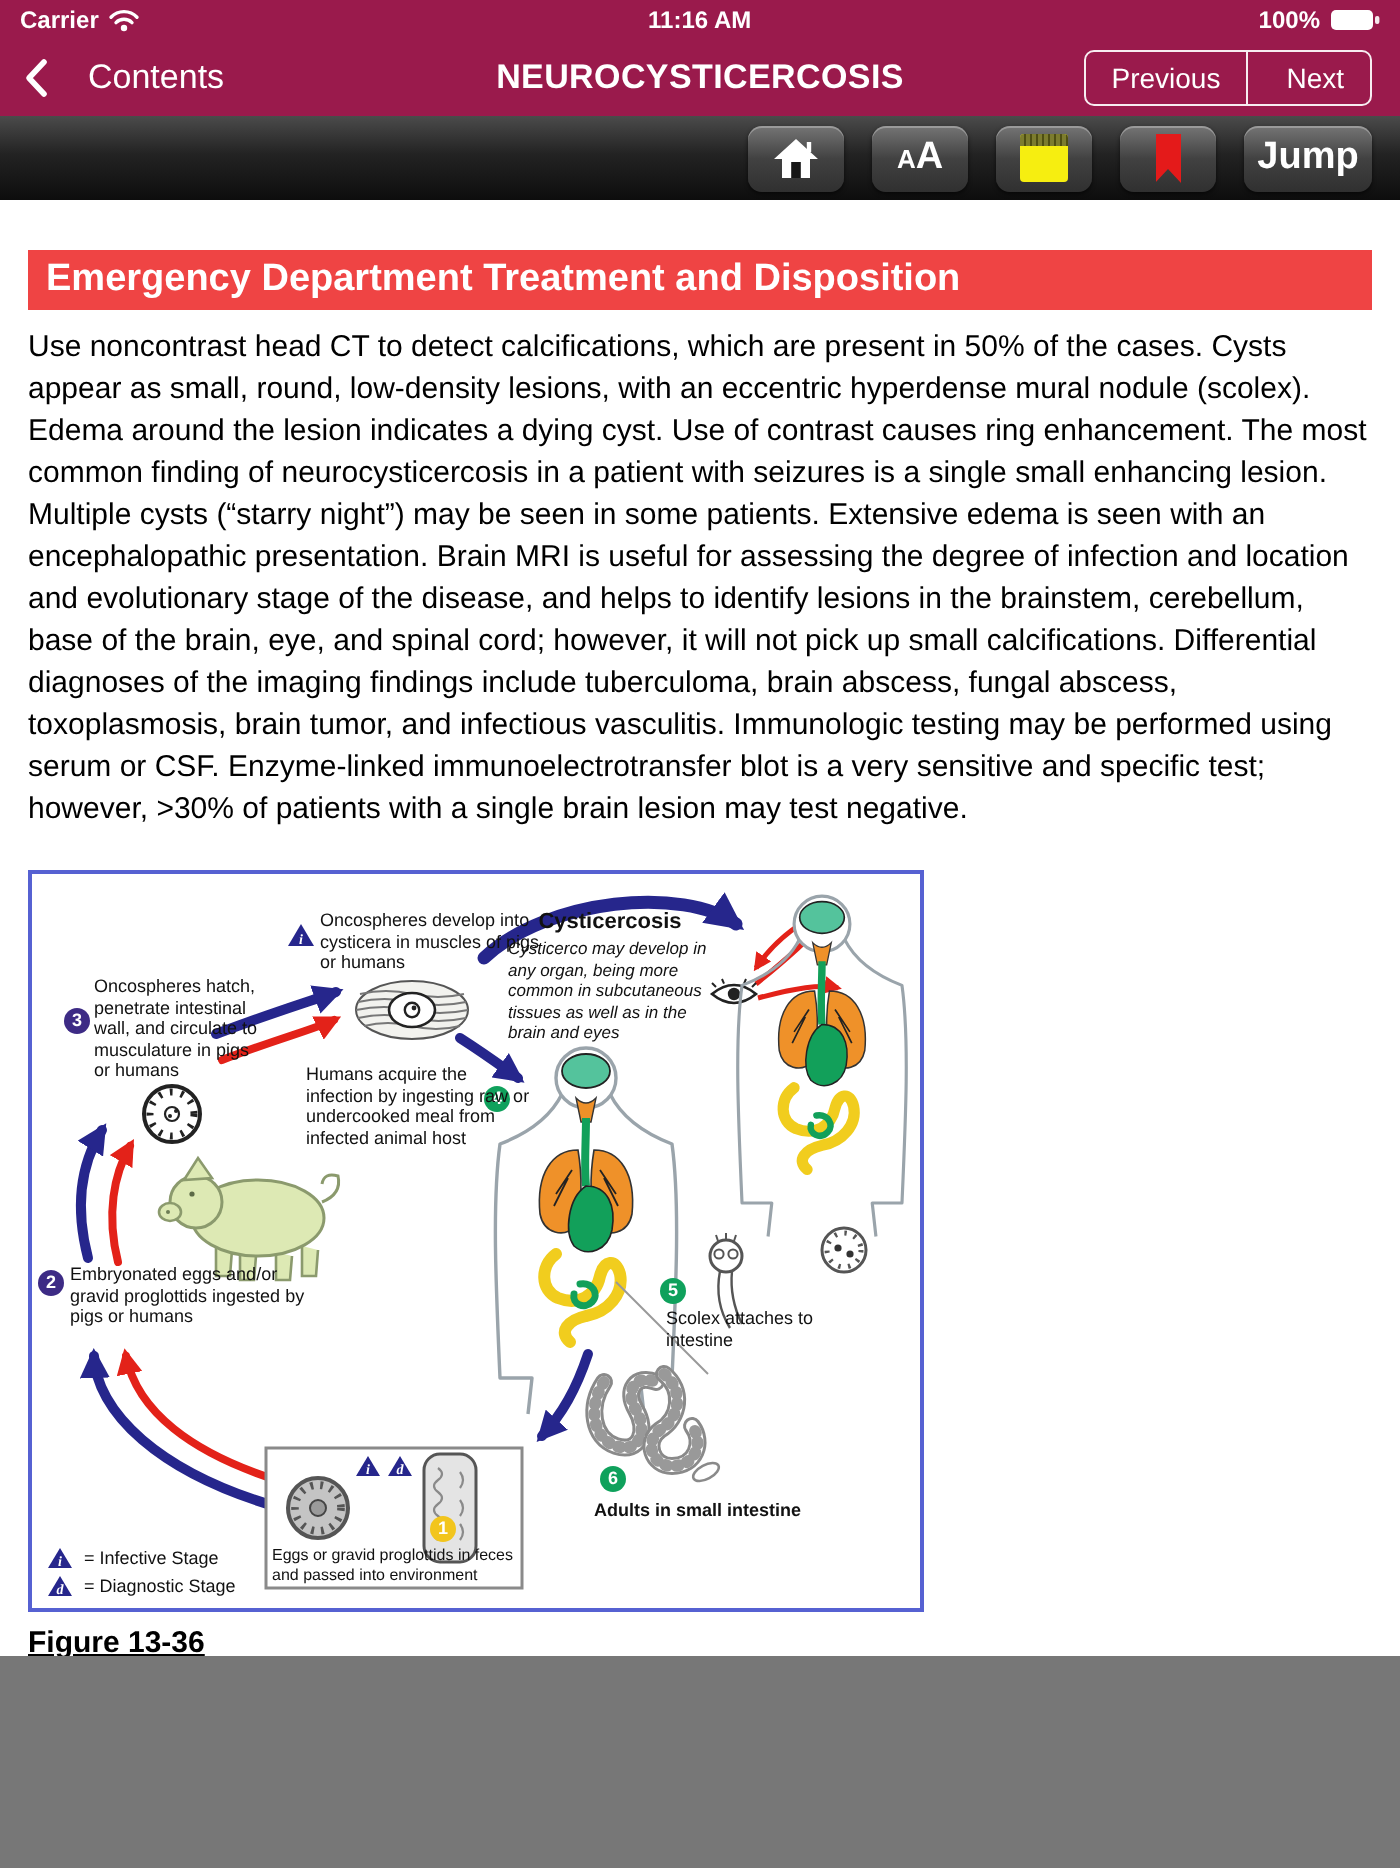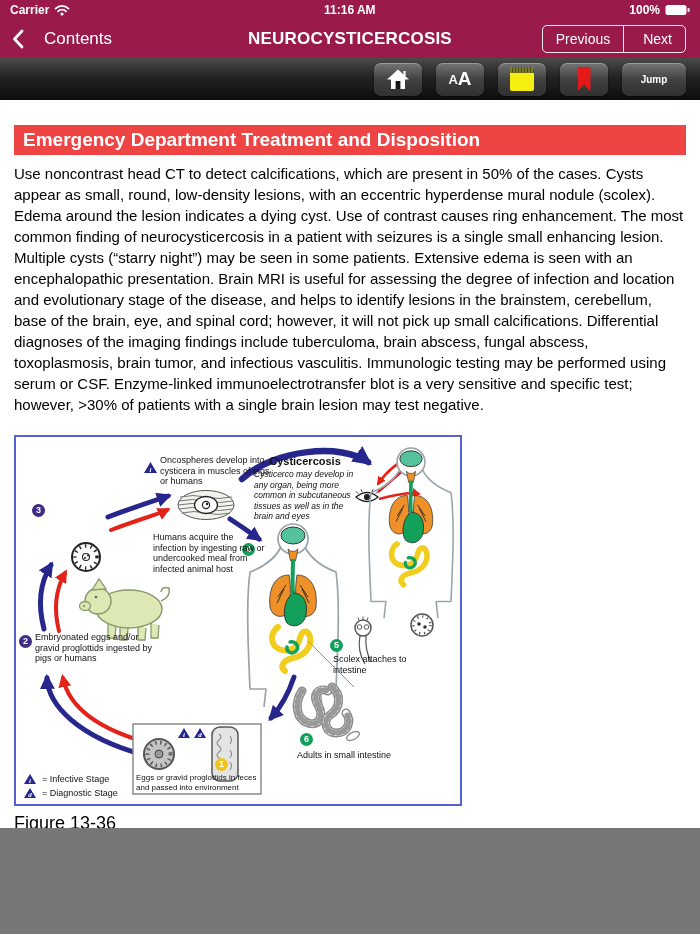--- a/index.html
+++ b/index.html
@@ -17,21 +17,21 @@
   .seg-control { position:absolute; right:14px; top:5px; display:flex; border:1.4px solid rgba(255,255,255,.92); border-radius:5px; overflow:hidden; }
   .seg-btn { padding:5px 13px; font-size:14px; color:#fff; background:transparent; border:none; font-family:inherit; cursor:pointer; }
   .seg-btn + .seg-btn { border-left:1.4px solid rgba(255,255,255,.92);padding-left:19px; }
 
   
   .toolbar { height:42px; background:linear-gradient(180deg,#4b4b4b 0%,#232323 45%,#0d0d0d 100%); display:flex; align-items:center; justify-content:flex-end; gap:14px; padding-right:14px; }
   .tb-btn { width:48px; height:33px; border-radius:7px; border:none; cursor:pointer;
             background:linear-gradient(180deg,#757575,#414141 50%,#303030);
             box-shadow:inset 0 1px 0 rgba(255,255,255,.28), 0 1px 2px rgba(0,0,0,.6);
             display:flex; align-items:center; justify-content:center; color:#fff; font-family:inherit; }
-  .tb-btn.wide { width:64px; font-size:10px; font-weight:bold; }
+  .tb-btn.wide { width:64px; font-size:19px; font-weight:bold; }
   .aa-small { font-size:13px; font-weight:bold; }
   .aa-big { font-size:19px; font-weight:bold; }
   .note-glyph { width:24px; height:24px; background:#f6ee10; border-radius:2px; position:relative; }
   .note-glyph:before { content:""; position:absolute; left:0; right:0; top:0; height:6px; background:repeating-linear-gradient(90deg,#7c7c2e 0 2px,#4e4e12 2px 3px); border-radius:2px 2px 0 0; }
   .bookmark-glyph { width:13px; height:25px; background:#e41a1a; clip-path:polygon(0 0,100% 0,100% 100%,50% 72%,0 100%); }
 
   
   .section-header { margin:25px 14px 0 14px; height:30px; background:#ef4444; color:#fff; font-size:19px; font-weight:bold; line-height:30px; padding-left:9px; }
   .body-text { margin:8px 14px 0 14px; font-size:15px; line-height:21px; color:#000; }
 
@@ -41,21 +41,21 @@
   .dlabel { position:absolute; font-size:9px; line-height:10.5px; color:#111; }
   .dlabel.bold { font-weight:bold; font-size:11px; }
   .dnum { position:absolute; width:13px; height:13px; border-radius:50%; color:#fff; font-size:9px; font-weight:bold; line-height:13px; text-align:center; }
   .purple { background:#3d2b85; } .green { background:#0fa15c; } .yellow { background:#f2c51d; }
   .dtri { position:absolute; width:13px; height:11px; background:#26268c; clip-path:polygon(50% 0,100% 100%,0 100%); }
   .dtri span { position:absolute; left:0; right:0; bottom:-1px; text-align:center; font:italic bold 7px "Liberation Serif", serif; color:#fff; }
   .legend-row { position:absolute; display:flex; align-items:center; gap:6px; font-size:9px; color:#111; }
   .legend-row .dtri { position:static; flex:0 0 auto; }
   .box-caption { position:absolute; left:120px; top:336px; width:124px; font-size:8px; line-height:9.5px; color:#111; }
 
-  .figure-caption { display:inline-block; margin:7px 0 0 14px; font-size:18px; font-weight:normal; color:#000; text-decoration:underline; cursor:pointer; }
+  .figure-caption { display:inline-block; margin:7px 0 0 14px; font-size:15px; font-weight:bold; color:#000; text-decoration:underline; cursor:pointer; }
 
   
   .mri-box { position:absolute; left:14px; top:843px; width:291px; height:91px; border:2px solid #5661d2; background:#000; overflow:hidden; }
 
   .bottom-bar { position:absolute; left:0; top:928px; width:700px; height:6px; background:#1b1b1b; border-top:1px solid #000; }
 </style>
 </head>
 <body>
 
 <div id="page">
@@ -251,32 +251,33 @@
 
     <div class="dtri" style="left:128px; top:25px;">
         <span>i</span>
       </div>
     <div class="dlabel" style="left:144px; top:18px; width:110px;">Oncospheres develop into cysticera in muscles of pigs or humans</div>
 
     <div class="dlabel bold" style="left:238px; top:19px; width:102px; text-align:center;">Cysticercosis</div>
     <div class="dlabel" style="left:238px; top:32px; width:102px; font-size:8.5px;font-style:italic;">Cysticerco may develop in any organ, being more common in subcutaneous tissues as well as in the brain and eyes</div>
 
     <span class="dnum purple" style="left:16px; top:67px;">3</span>
+    <div class="dlabel" style="left:31px; top:51px; width:84px;">Oncospheres hatch, penetrate intestinal wall, and circulate to musculature in pigs or humans</div>
 
     <span class="dnum green" style="left:226px; top:106px;">4</span>
     <div class="dlabel" style="left:137px; top:95px; width:112px;">Humans acquire the infection by ingesting raw or undercooked meal from infected animal host</div>
 
     <span class="dnum purple" style="left:3px; top:198px;">2</span>
     <div class="dlabel" style="left:19px; top:195px; width:120px;">Embryonated eggs and/or gravid proglottids ingested by pigs or humans</div>
 
     <span class="dnum green" style="left:314px; top:202px;">5</span>
     <div class="dlabel" style="left:317px; top:217px; width:78px;">Scolex attaches to intestine</div>
 
     <span class="dnum green" style="left:284px; top:296px;">6</span>
-    <div class="dlabel" style="left:281px; top:313px; width:118px;">Adults in small intestine</div>
+    <div class="dlabel" style="left:281px; top:313px; width:118px;font-weight:bold;">Adults in small intestine</div>
 
     <div class="dtri" style="left:162px; top:291px; width:12px; height:10px;">
         <span>i</span>
       </div>
     <div class="dtri" style="left:178px; top:291px; width:12px; height:10px;">
         <span>d</span>
       </div>
     <span class="dnum yellow" style="left:199px; top:321px;">1</span>
     <div class="box-caption">Eggs or gravid proglottids in feces and passed into environment</div>
 

